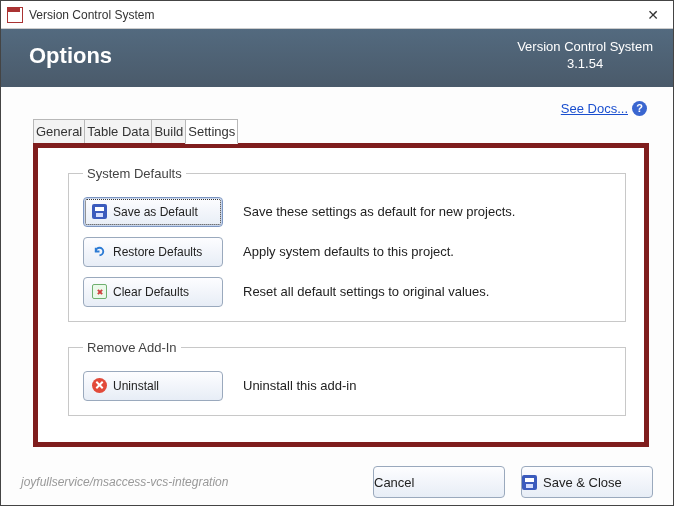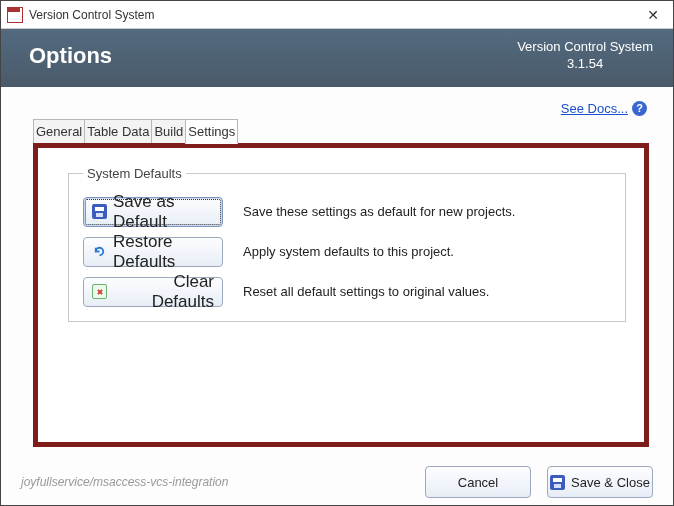--- a/index.html
+++ b/index.html
@@ -20,23 +20,23 @@
   .seedocs a { color:#1a4fcf; text-decoration:underline; font-size:13px;text-align:right; }
   .help-icon { width:15px; height:15px; border-radius:50%; background:#3a66d0; color:#fff; font-size:11px; font-weight:bold; display:flex; align-items:center; justify-content:center; }
   .tabstrip { position:absolute; left:32px; top:32px; display:flex; }
   .tab { border:1px solid #b8b8b8; background:#f3f3f3; font-size:13px; color:#333; padding:4px 2px; margin-right:-1px; position:relative; }
   .tab.active { background:#fff; border-bottom:1px solid #fff; z-index:2; }
   .tabpanel { position:absolute; left:32px; right:24px; top:56px; bottom:12px; border:5px solid #7f1d1d; background:#fff; }
   fieldset { border:1px solid #c8c8c8; margin:18px 18px 0 30px; padding:16px 14px 14px 14px; }
   fieldset legend { font-size:13px; color:#444; padding:0 4px; }
   .row { display:flex; align-items:center; margin-bottom:10px; }
   .row:last-child { margin-bottom:0;text-align:right; }
-  .btn { width:140px; height:30px; border:1px solid #9aa9bd; border-radius:4px; background:linear-gradient(#fdfdff, #e7edf6); display:flex; align-items:center; gap:6px; padding:0 8px; font-size:17px; color:#222; }
+  .btn { width:140px; height:30px; border:1px solid #9aa9bd; border-radius:4px; background:linear-gradient(#fdfdff, #e7edf6); display:flex; align-items:center; gap:6px; padding:0 8px; font-size:12px; color:#222; }
   .btn.focus { outline:1px dotted #333; outline-offset:-3px; border-color:#7d97c2; box-shadow:0 0 0 1px #c8d6ee inset; }
-  .btn-main { width:106px; height:32px; border:1px solid #9aa9bd; border-radius:4px; background:linear-gradient(#fdfdff, #e7edf6); display:flex; align-items:center; justify-content:center; gap:6px; font-size:13px; color:#222; }
+  .btn-main { width:132px; height:32px; border:1px solid #9aa9bd; border-radius:4px; background:linear-gradient(#fdfdff, #e7edf6); display:flex; align-items:center; gap:6px; font-size:13px; color:#222; }
   .desc { margin-left:20px; font-size:13px; color:#222; }
   .icon { width:15px; height:15px; display:inline-block; position:relative; flex-shrink:0; }
   .icon-save { background:#3b5bbd; border-radius:2px; }
   .icon-save::before { content:""; position:absolute; left:3px; top:3px; width:9px; height:4px; background:#fff; }
   .icon-save::after { content:""; position:absolute; left:4px; bottom:2px; width:7px; height:4px; background:#d5deff; }
   .icon-restore { width:15px; height:15px; }
   .icon-restore svg { width:15px; height:15px; display:block; }
   .icon-clear { width:15px; height:15px; border:1px solid #6faf6f; border-radius:2px; background:#eaf9ea; }
   .icon-clear::after { content:""; position:absolute; left:4px; top:6px; width:6px; height:2px; background:#d04040; transform:rotate(45deg); }
   .icon-clear::before { content:""; position:absolute; left:4px; top:6px; width:6px; height:2px; background:#d04040; transform:rotate(-45deg); }
@@ -107,20 +107,30 @@
 
         <div class="row">
           <div class="btn">
             <span class="icon icon-clear"></span>
             <span>Clear Defaults</span>
           </div>
           <span class="desc">Reset all default settings to original values.</span>
         </div>
       </fieldset>
 
+      <fieldset>
+        <legend>Remove Add-In</legend>
+        <div class="row">
+          <div class="btn">
+            <span class="icon icon-uninstall"></span>
+            <span>Uninstall</span>
+          </div>
+          <span class="desc">Uninstall this add-in</span>
+        </div>
+      </fieldset>
 
     </div>
   </div>
 
   <div class="bottombar">
     <span class="repo">joyfullservice/msaccess-vcs-integration</span>
     <div style="margin-left:auto; display:flex; gap:16px;">
       <div class="btn-main">
         <span>Cancel</span>
       </div>

